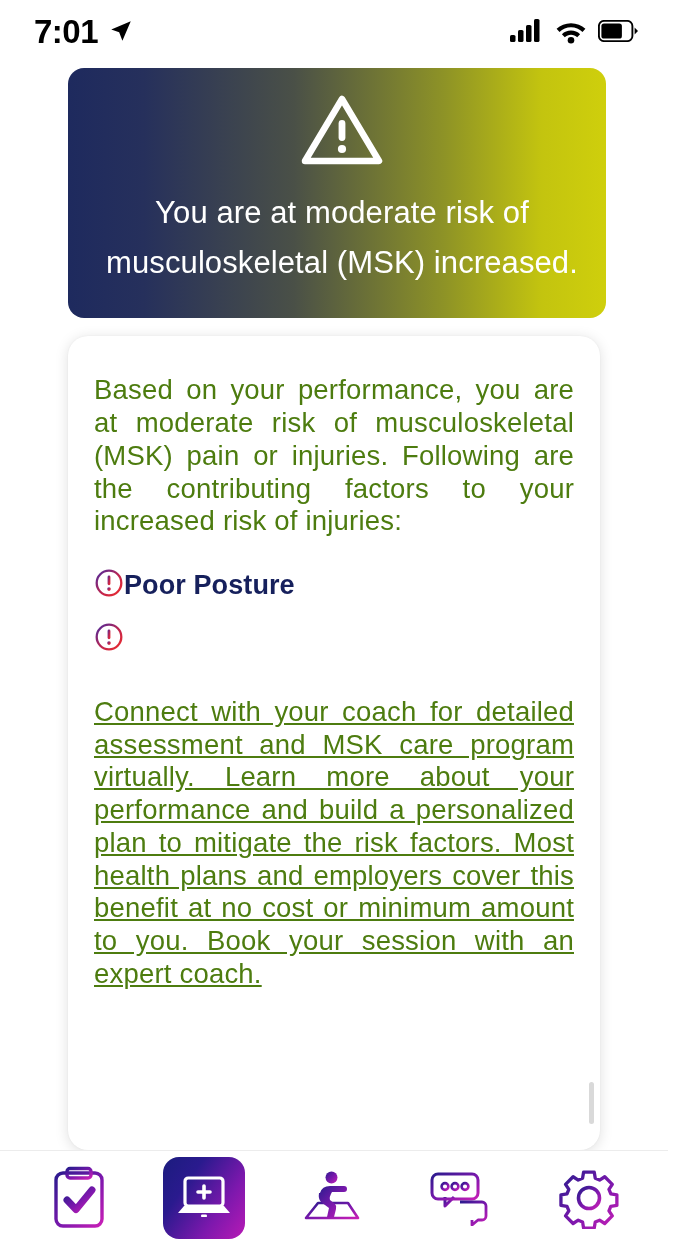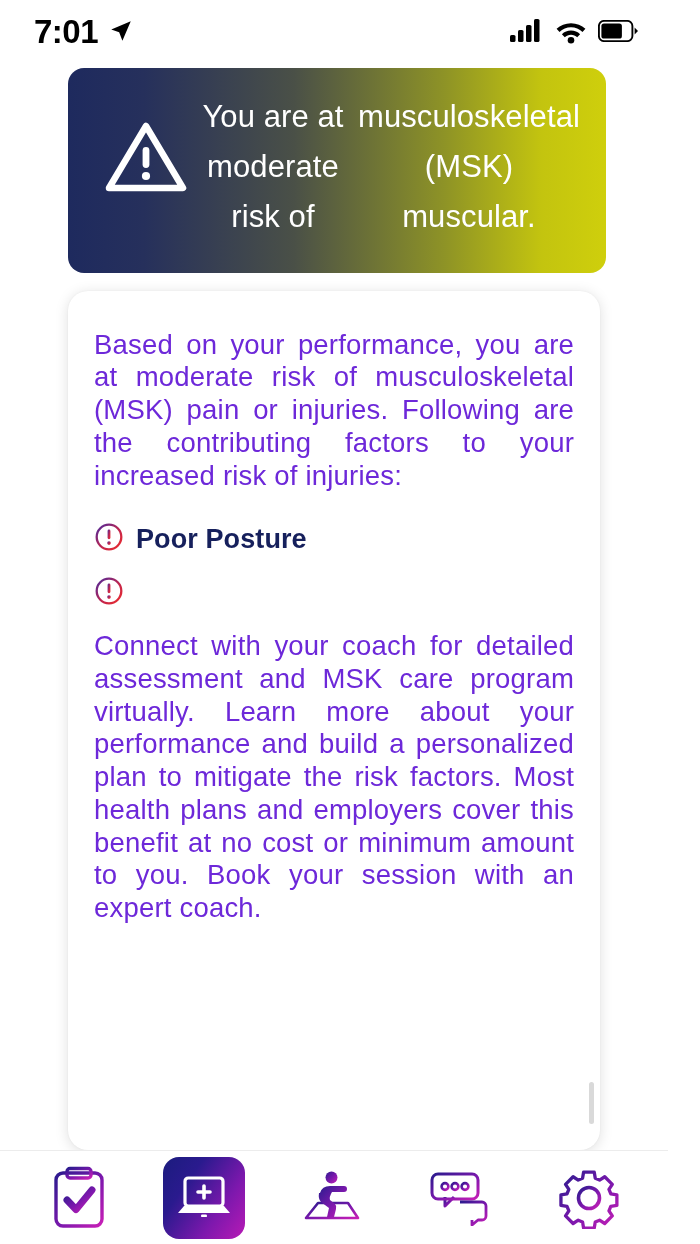--- a/index.html
+++ b/index.html
@@ -21,21 +21,21 @@
   .sb-time { font-size:33px; font-weight:700; color:#000; letter-spacing:-0.5px; line-height:1; }
   .sb-right { display:flex; align-items:center; gap:11px; }
 
   
   .banner {
     margin:6px 62px 0 68px;
     border-radius:16px;
     background:linear-gradient(90deg,#1e2a5e 0%, #26305c 14%, #4a5047 42%, #8e9326 70%, #c3c40f 88%, #cfcf0c 100%);
     padding:24px 26px 30px 36px;
     text-align:center;
-    display:flex; flex-direction:row; align-items:center;
+    display:flex; flex-direction:column; align-items:center;
   }
   .banner-icon { margin-bottom:16px; }
   .banner-text {
     color:#ffffff;
     font-size:31px;
     line-height:1.62;
     font-weight:400;
     letter-spacing:0.1px;
   }
 
@@ -44,32 +44,32 @@
     position:relative;
     margin:18px 68px 0 68px;
     background:#ffffff;
     border-radius:20px;
     box-shadow:0 2px 14px rgba(0,0,0,0.13), 0 0 2px rgba(0,0,0,0.05);
     padding:38px 26px 0 26px;
     flex:1 1 auto;
     overflow:hidden;
   }
   .para {
-    color:#6d28d9;
+    color:#4d7c0f;
     font-size:27.5px;
     line-height:1.19;
     text-align:justify;
     text-justify:inter-word;
     letter-spacing:0.2px;
   }
-  .para.second { margin-top:20px; }
+  .para.second { margin-top:40px;text-decoration:underline; }
 
   .risk-list { margin:30px 0 0 0; list-style:none; }
   .risk-item {
-    display:flex; align-items:center; gap:12px;
+    display:flex; align-items:center; 
     margin-bottom:20px;
   }
   .risk-label {
     color:#16205c;
     font-size:27px;
     font-weight:700;
     letter-spacing:0.1px;
   }
 
   .cta-wrap { display:flex; justify-content:center; margin-top:26px; }
@@ -141,21 +141,21 @@
 
   <div class="banner">
     <span class="banner-icon">
       <svg width="84" height="76" viewBox="0 0 84 76">
         <path d="M42 7 L79 69 H5 Z" fill="none" stroke="#ffffff" stroke-width="6.5" stroke-linejoin="round" stroke-linecap="round"></path>
         <rect x="38.6" y="28" width="6.8" height="21" rx="3.4" fill="#ffffff"></rect>
         <circle cx="42" cy="57" r="4.1" fill="#ffffff"></circle>
       </svg>
     </span>
     <div class="banner-text">You are at moderate risk of</div>
-    <div class="banner-text">musculoskeletal (MSK) muscular.</div>
+    <div class="banner-text">musculoskeletal (MSK) increased.</div>
   </div>
 
   <div class="card">
 
     <p class="para">Based on your performance, you are at moderate risk of musculoskeletal (MSK) pain or injuries. Following are the contributing factors to your increased risk of injuries:</p>
 
     <ul class="risk-list">
       <li class="risk-item">
         <span>
           <svg width="30" height="30" viewBox="0 0 30 30">

